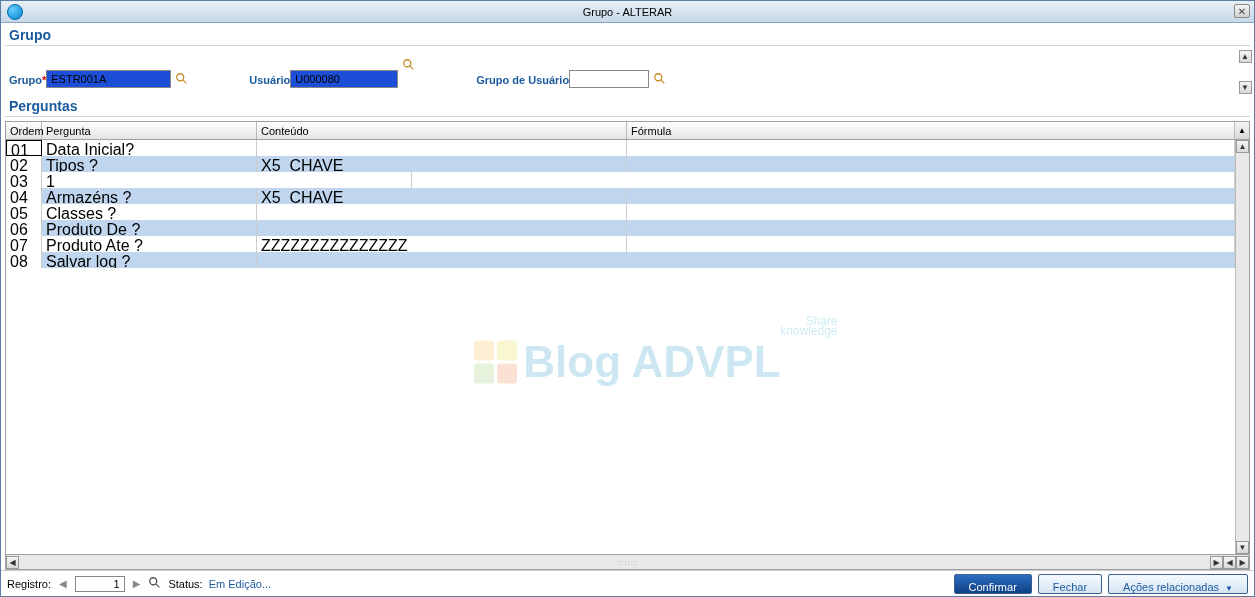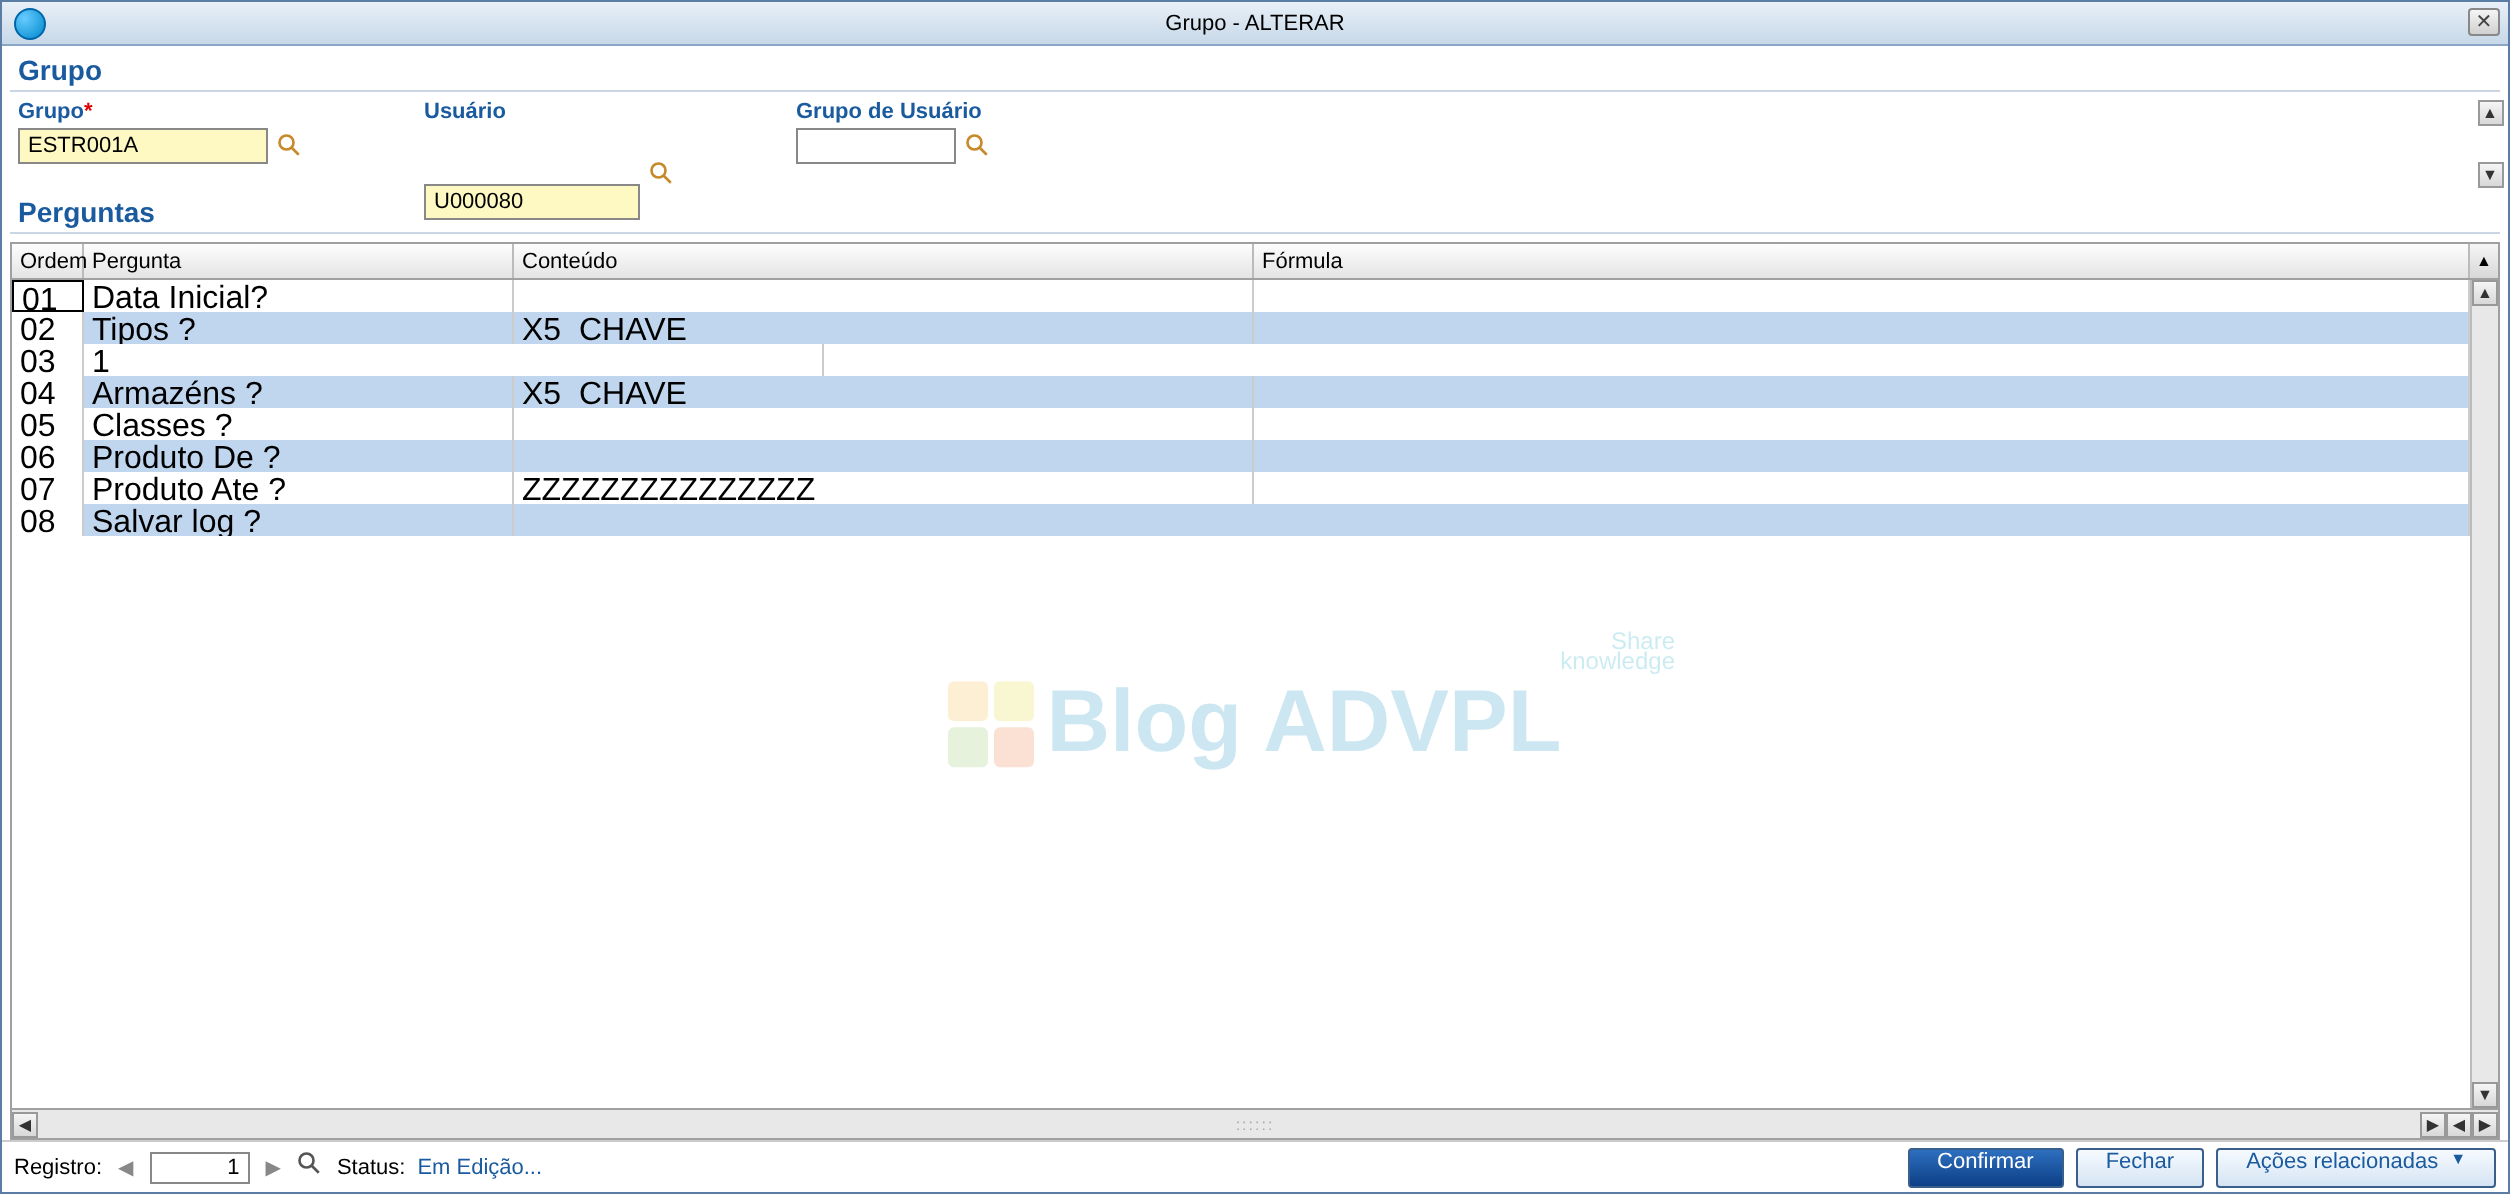--- a/index.html
+++ b/index.html
@@ -85,32 +85,32 @@
   }
   .tinybtn {
     width:13px;height:13px;
     background:linear-gradient(#f5f5f5,#d8d8d8);
     border:1px solid #999;
     font-size:8px;
     display:flex;align-items:center;justify-content:center;
     cursor:pointer;
     color:#333;
   }
-  .field-group { display: flex; flex-direction: column; }
+  .field-group { display: flex; flex-direction: row; align-items: flex-end; }
   .field-label {
     color: #1a5a9e;
     font-weight: bold;
     font-size: 11px;
     margin-bottom: 2px;
   }
   .req { color: #d00; }
   .field-input-row { display:flex; align-items:center; gap:4px; }
   .field-input {
     border: 1px solid #888;
-    background: #fef9c3;
+    background: #1d4ed8;
     padding: 2px 4px;
     height: 18px;
     font-size: 11px;
   }
   .field-input.w1 { width: 125px; }
   .field-input.w2 { width: 108px; margin-top: 28px; }
   .field-input.w3 { width: 80px; background:#fff; }
   .lookup-icon {
     width:14px; height:14px;
     display:inline-flex;
@@ -207,21 +207,21 @@
   .status-label { color:#000; }
   .status-value { color:#1a5a9e; }
   .spacer { flex:1; }
   .btn {
     height:20px;
     padding: 0 14px;
     border:1px solid #3a5f8a;
     border-radius:2px;
     font-size:11px;
     cursor:pointer;
-    display:flex; align-items:flex-start; gap:6px;
+    display:flex; align-items:flex-end; gap:6px;
   }
   .btn.primary {
     background: linear-gradient(#2d6fbf,#0d3f86);
     color:#fff;
   }
   .btn.secondary {
     background: linear-gradient(#f6faff,#d5e4f3);
     color:#1a5a9e;
   }
   .btn .caret { font-size:8px; }

